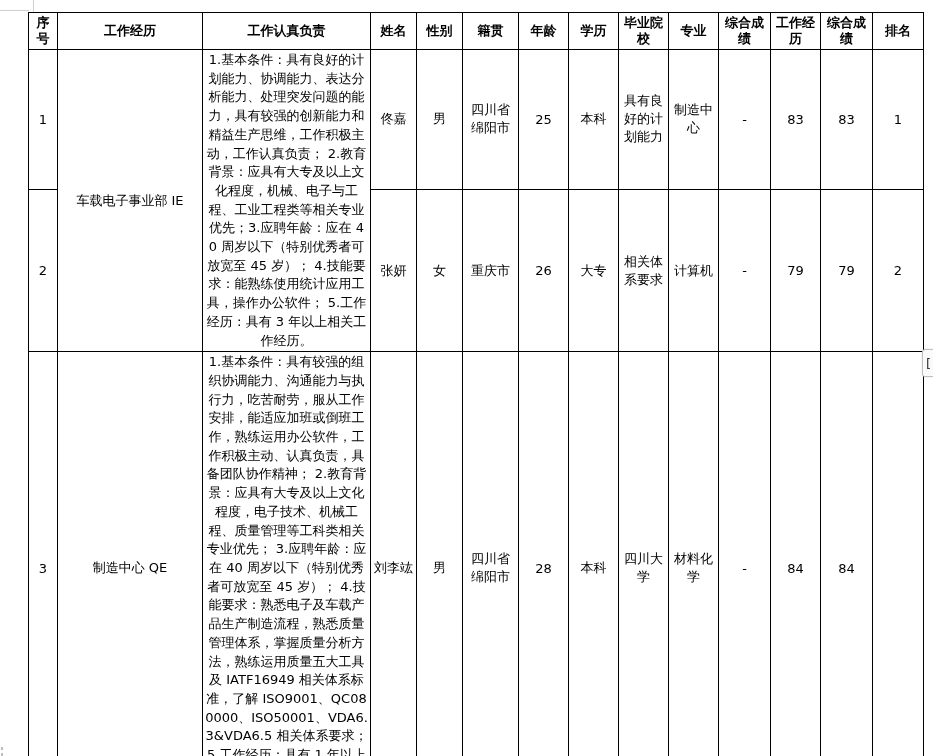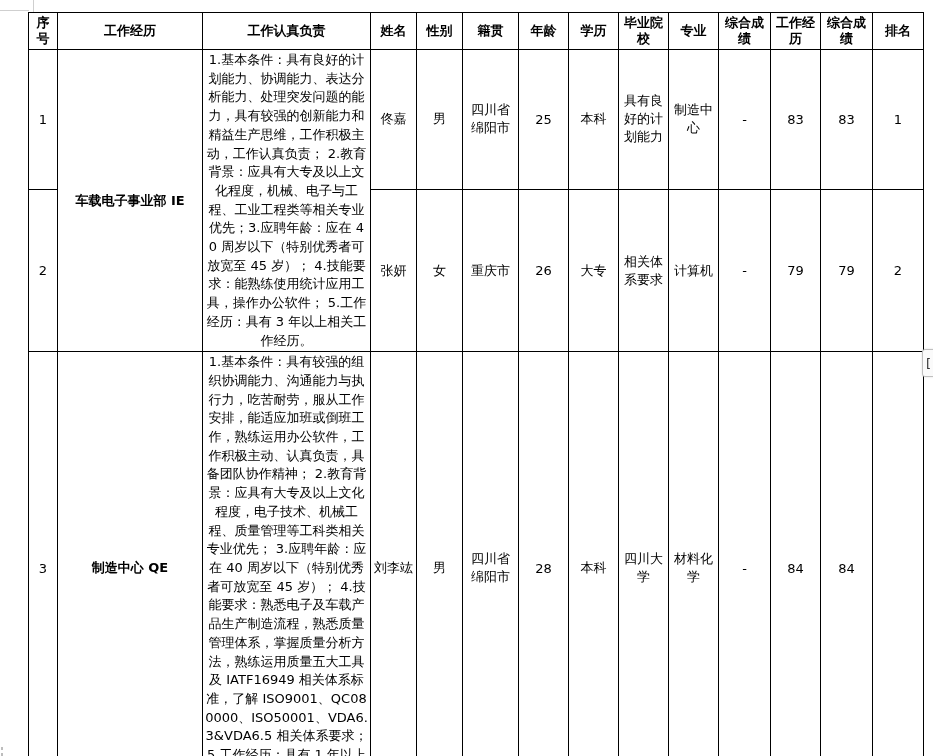--- a/index.html
+++ b/index.html
@@ -40,21 +40,21 @@
   tr.r1{height:131px;}
   tr.r2{height:152px;}
   tr.r3{height:408px;}
   td.req{
     text-align:left;
     vertical-align:top;
     font-size:12.5px;
     line-height:18.7px;
     padding:1px 2px 1px 3px;
   }
-  td.pos{line-height:18px;font-weight:bold;}
+  td.pos{line-height:18px;}
   
   .side-handle{
     position:absolute;left:922px;top:349px;
     width:18px;height:28px;
     background:#fafafa;
     border:1px solid #c0c0c0;
     border-radius:3px;
     box-shadow:0 0 2px rgba(0,0,0,.15);
     font-size:13px;color:#333;
     display:flex;align-items:center;

